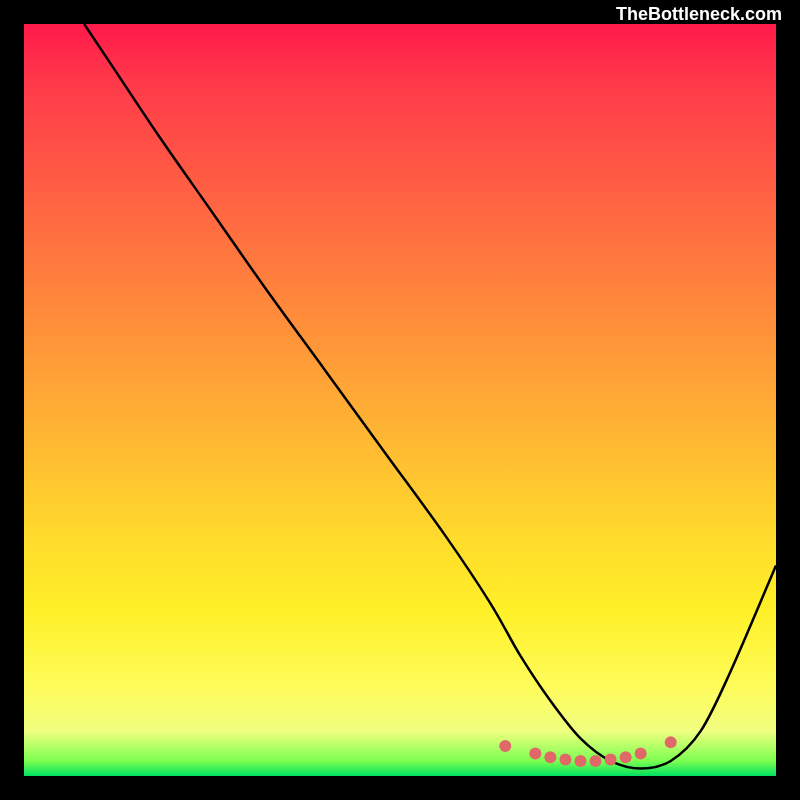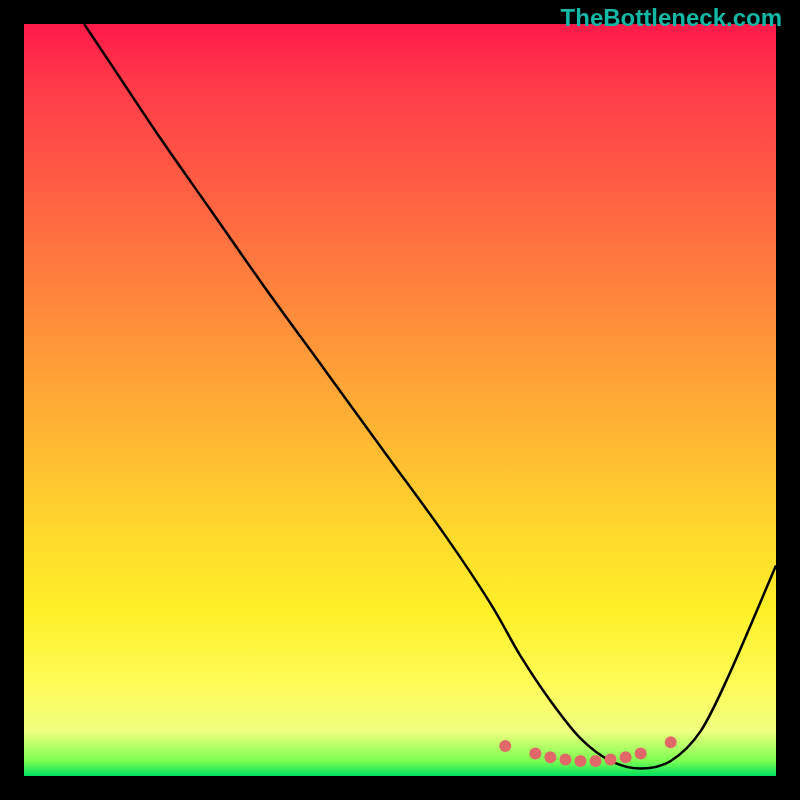--- a/index.html
+++ b/index.html
@@ -8,22 +8,22 @@
     height: 800px;
     background: #000;
     position: relative;
     overflow: hidden;
     font-family: Arial, sans-serif;
   }
   .watermark {
     position: absolute;
     top: 4px;
     right: 18px;
-    color: #14b8a6;
-    font-size: 24px;
+    color: #ffffff;
+    font-size: 18px;
     font-weight: bold;
     z-index: 10;
   }
   .plot-area {
     position: absolute;
     left: 24px;
     top: 24px;
     width: 752px;
     height: 752px;
   }

